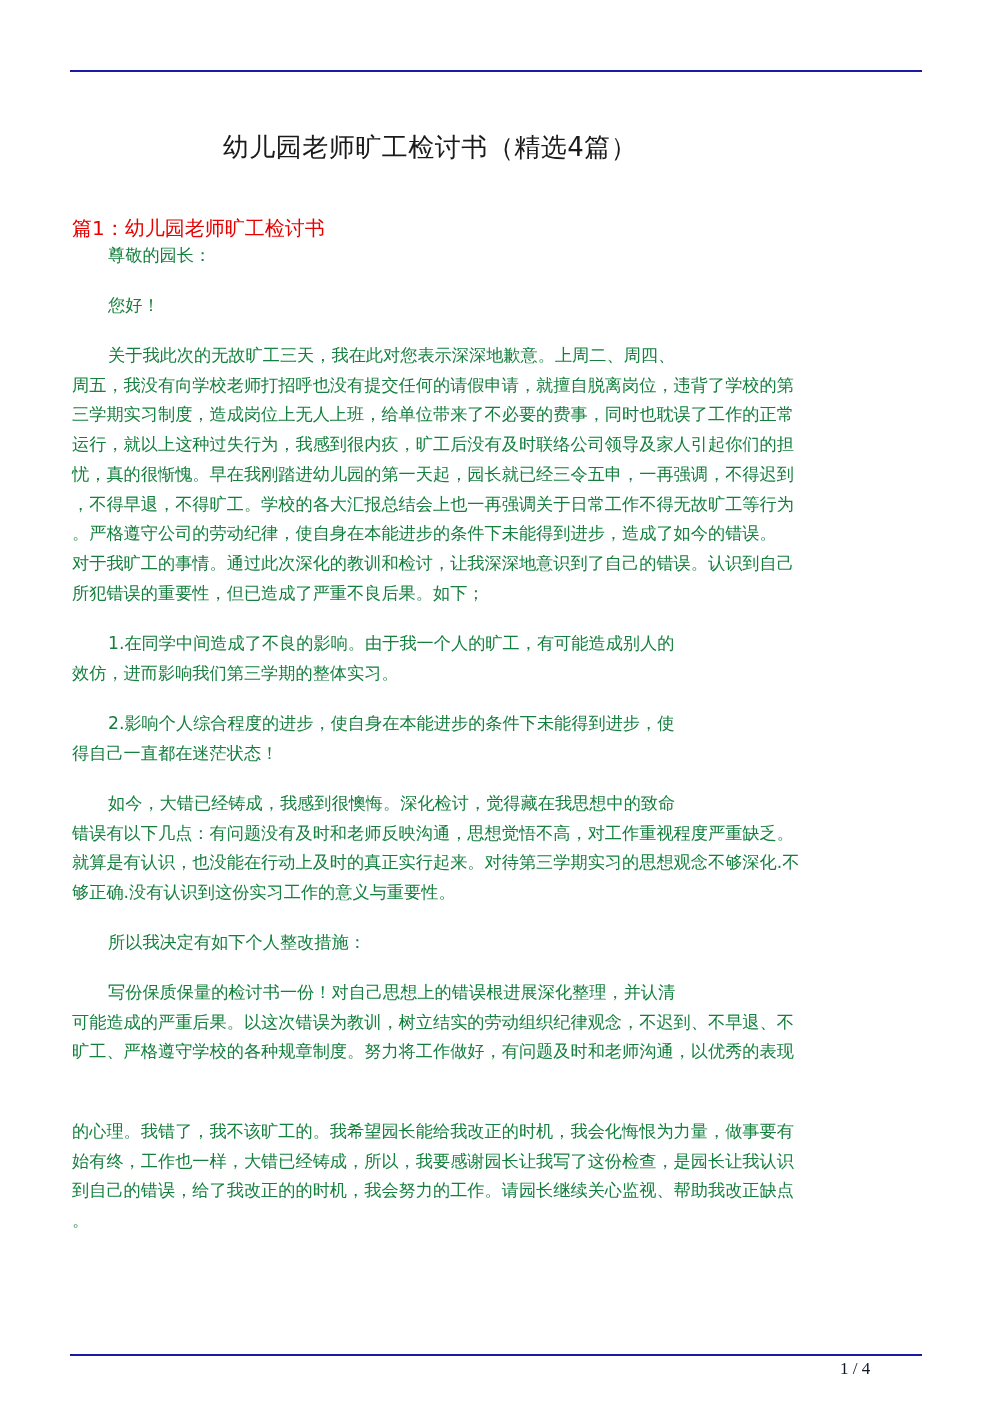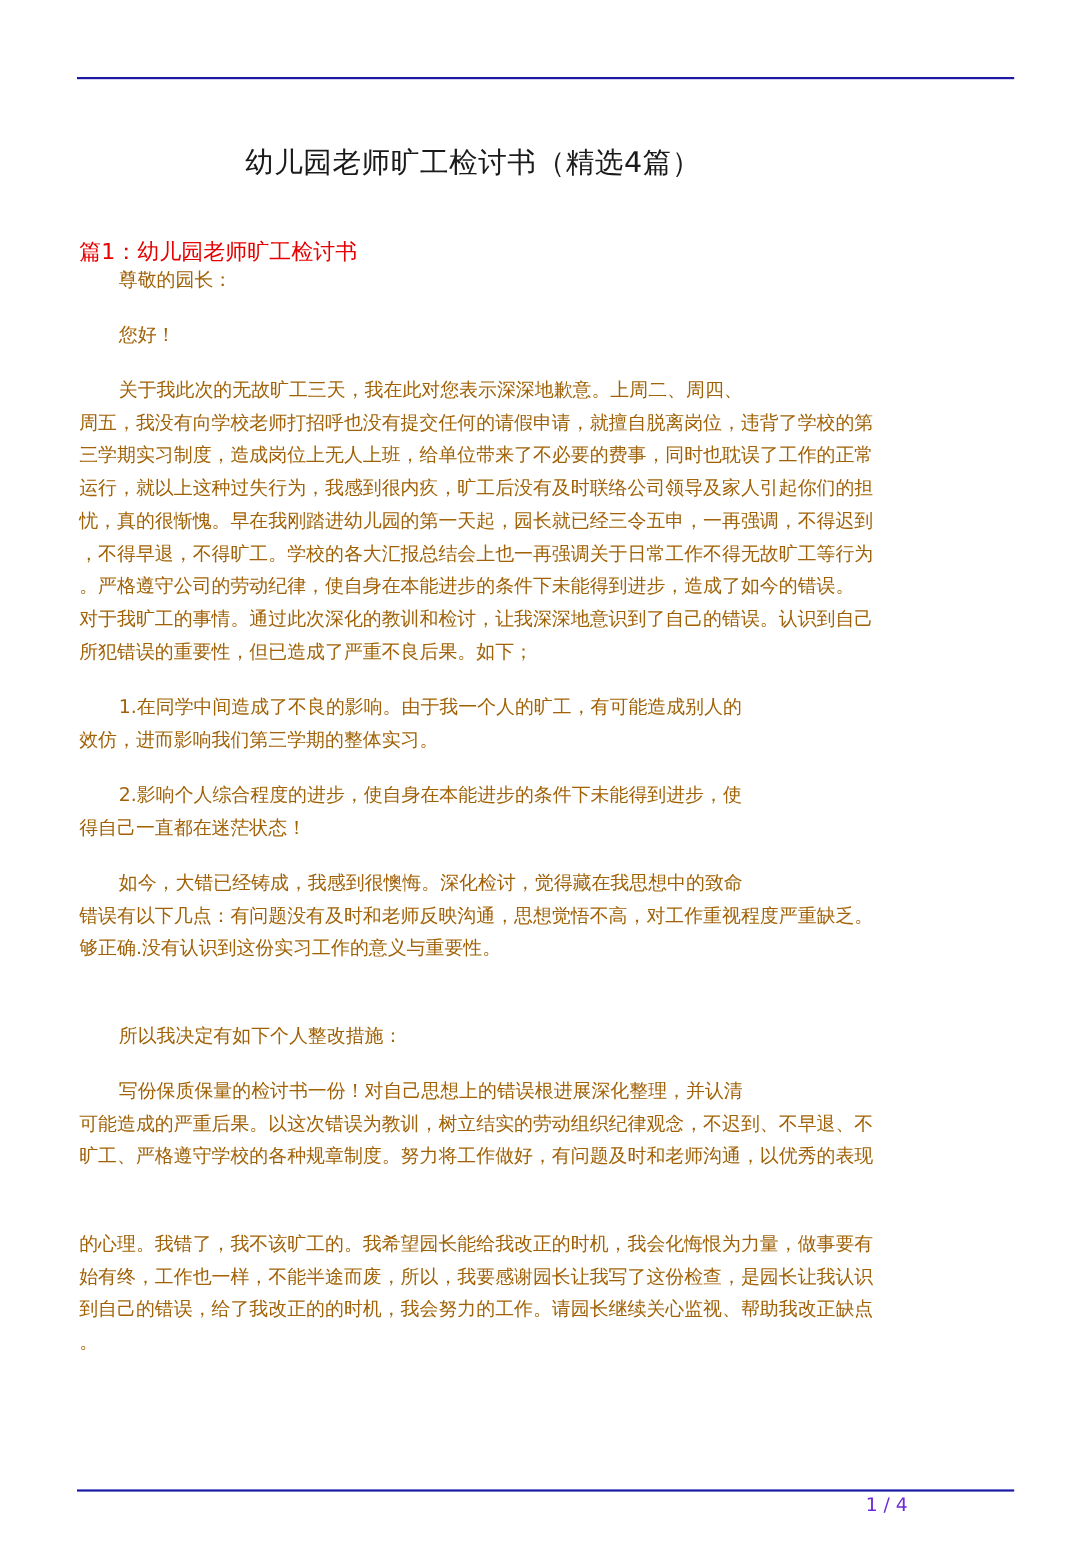--- a/index.html
+++ b/index.html
@@ -18,27 +18,27 @@
       position: absolute; top: 130px; left: 0; width: 860px;
       text-align: center; font-size: 26px; letter-spacing: 0.5px;
       color: #1a1a1a;
     }
     .section-heading {
       position: absolute; top: 190px; left: 72px;
       font-size: 20px; color: #e60000; margin-top: 25px;
     }
     .body-text {
       position: absolute; left: 72px; width: 850px;
-      font-size: 17.2px; line-height: 29.7px; color: #a16207;
+      font-size: 17.2px; line-height: 29.7px; color: #15803d;
     }
     .line { display: block; white-space: nowrap; }
     .line.indent { padding-left: 36px; }
     .page-num {
-      position: absolute; top: 1359px; left: 787px;
-      font-size: 17px; color: #6d28d9;
+      position: absolute; top: 1359px; left: 840px;
+      font-size: 17px; color: #0f172a; font-family: Liberation Serif, serif;
     }
   </style>
 </head>
 <body>
 
 <div class="rule top"></div>
 
 <div class="title">幼儿园老师旷工检讨书（精选4篇）</div>
 
 <div class="section-heading">篇1：幼儿园老师旷工检讨书</div>
@@ -69,35 +69,36 @@
 </div>
 
 <div class="body-text" style="top:709px">
   <span class="line indent">2.影响个人综合程度的进步，使自身在本能进步的条件下未能得到进步，使</span>
   <span class="line">得自己一直都在迷茫状态！</span>
 </div>
 
 <div class="body-text" style="top:789px">
   <span class="line indent">如今，大错已经铸成，我感到很懊悔。深化检讨，觉得藏在我思想中的致命</span>
   <span class="line">错误有以下几点：有问题没有及时和老师反映沟通，思想觉悟不高，对工作重视程度严重缺乏。</span>
+  <span class="line">就算是有认识，也没能在行动上及时的真正实行起来。对待第三学期实习的思想观念不够深化.不</span>
   <span class="line">够正确.没有认识到这份实习工作的意义与重要性。</span>
 </div>
 
 <div class="body-text" style="top:928px">
   <span class="line indent">所以我决定有如下个人整改措施：</span>
 </div>
 
 <div class="body-text" style="top:978px">
   <span class="line indent">写份保质保量的检讨书一份！对自己思想上的错误根进展深化整理，并认清</span>
   <span class="line">可能造成的严重后果。以这次错误为教训，树立结实的劳动组织纪律观念，不迟到、不早退、不</span>
   <span class="line">旷工、严格遵守学校的各种规章制度。努力将工作做好，有问题及时和老师沟通，以优秀的表现</span>
 </div>
 
 <div class="body-text" style="top:1117px">
   <span class="line">的心理。我错了，我不该旷工的。我希望园长能给我改正的时机，我会化悔恨为力量，做事要有</span>
-  <span class="line">始有终，工作也一样，不能半途而废，所以，我要感谢园长让我写了这份检查，是园长让我认识</span>
+  <span class="line">始有终，工作也一样，大错已经铸成，所以，我要感谢园长让我写了这份检查，是园长让我认识</span>
   <span class="line">到自己的错误，给了我改正的的时机，我会努力的工作。请园长继续关心监视、帮助我改正缺点</span>
   <span class="line">。</span>
 </div>
 
 <div class="rule bottom"></div>
 
 <div class="page-num">1 / 4</div>
 
 </body></html>

